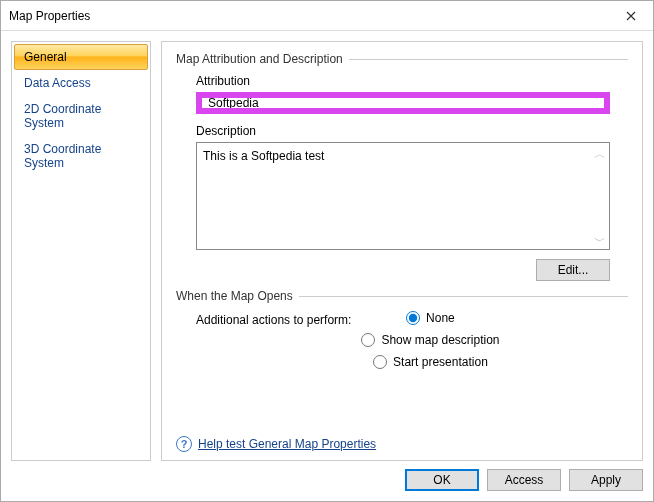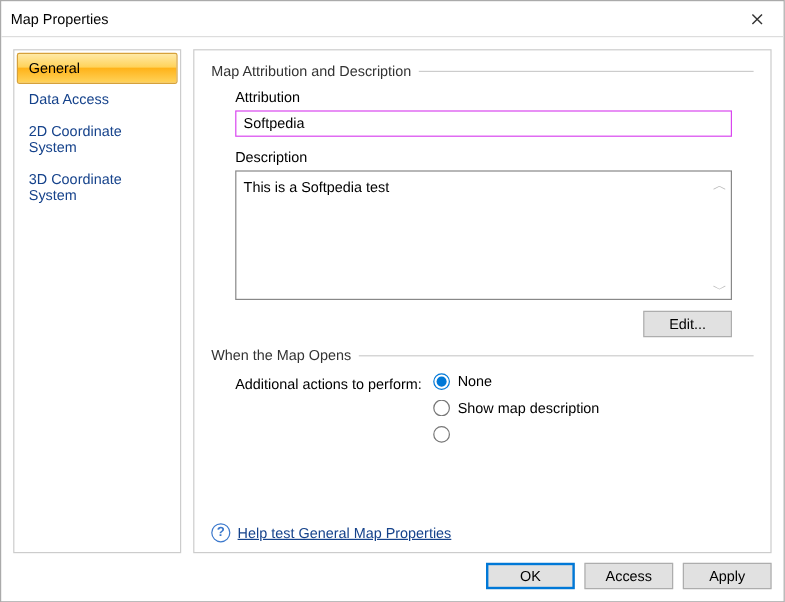--- a/index.html
+++ b/index.html
@@ -12,31 +12,31 @@
 .sidebar { width: 140px; border: 1px solid #ccc; background: #fff; display: flex; flex-direction: column; padding: 2px; }
 .nav-item { padding: 6px 10px; color: #15428b; cursor: pointer; }
 .nav-item.selected { background: linear-gradient(to bottom, #ffe9a6 0%, #ffd35b 45%, #ffb31a 50%, #ffd35b 100%); border: 1px solid #d6a13a; border-radius: 2px; color: #000; padding: 5px 9px; }
 .content { flex: 1; border: 1px solid #ccc; padding: 10px 14px 8px 14px; display: flex; flex-direction: column; min-height: 0; }
 fieldset { border: none; position: relative; margin-bottom: 8px; }
 .legend-row { display: flex; align-items: center; gap: 6px; margin-bottom: 8px; }
 .legend-row .line { flex: 1; height: 1px; background: #ccc; }
 .legend-text { color: #333; }
 .field-group { padding: 0 18px 0 20px; }
 .field-label { margin: 4px 0 4px 0; }
-.text-input { width: 100%; border: 1px solid #d946ef; padding: 3px 6px; height: 22px; }
+.text-input { width: 100%; border: 6px solid #d946ef; padding: 3px 6px; height: 22px; }
 .textarea-wrap { position: relative; width: 100%; }
 .textarea { width: 100%; height: 108px; border: 1px solid #888; padding: 6px 18px 6px 6px; resize: none; overflow: hidden; font-family: inherit; font-size: 12px; }
 .scroll-arrows { position: absolute; right: 4px; top: 0; bottom: 0; display: flex; flex-direction: column; justify-content: space-between; padding: 6px 0; pointer-events: none; }
 .scroll-arrows span { color: #bbb; font-size: 12px; line-height: 1; }
 .edit-row { display: flex; justify-content: flex-end; margin-top: 6px; }
 .btn { background: #e1e1e1; border: 1px solid #adadad; padding: 3px 0; min-width: 74px; text-align: center; cursor: pointer; }
 .btn.primary { border: 2px solid #0078d7; padding: 2px 0; margin-left: 24px; }
 .open-row { display: flex; align-items: flex-start; gap: 10px; padding-left: 20px; }
 .open-label { padding-top: 2px; white-space: nowrap; }
-.radios { display: flex; flex-direction: column; gap: 8px; }
+.radios { display: flex; flex-direction: column; gap: 8px; align-items: center; }
 .radio-row { display: flex; align-items: center; gap: 6px; }
 input[type=radio] { width: 14px; height: 14px; accent-color: #0078d7; }
 .help-row { display: flex; align-items: center; gap: 6px; margin-top: auto; padding-top: 6px; }
 .help-icon { width: 16px; height: 16px; border-radius: 50%; border: 1px solid #3b78cc; color: #3b78cc; display: flex; align-items: center; justify-content: center; font-size: 11px; font-weight: bold; }
 .help-link { color: #15428b; text-decoration: underline; cursor: pointer; }
 .footer { display: flex; justify-content: flex-end; gap: 8px; padding: 8px 10px 10px 10px; }
 </style>
 </head>
 <body>
 
@@ -92,20 +92,21 @@
           <label class="radio-row">
               <input type="radio" name="act" checked="" style="">
               <span>None</span>
             </label>
           <label class="radio-row">
               <input type="radio" name="act" style="">
               <span>Show map description</span>
             </label>
           <label class="radio-row">
               <input type="radio" name="act" style="">
+              <span>Start presentation</span>
             </label>
         </div>
       </div>
     </fieldset>
 
     <div class="help-row">
       <div class="help-icon">?</div>
       <span class="help-link">Help test General Map Properties</span>
     </div>
 

